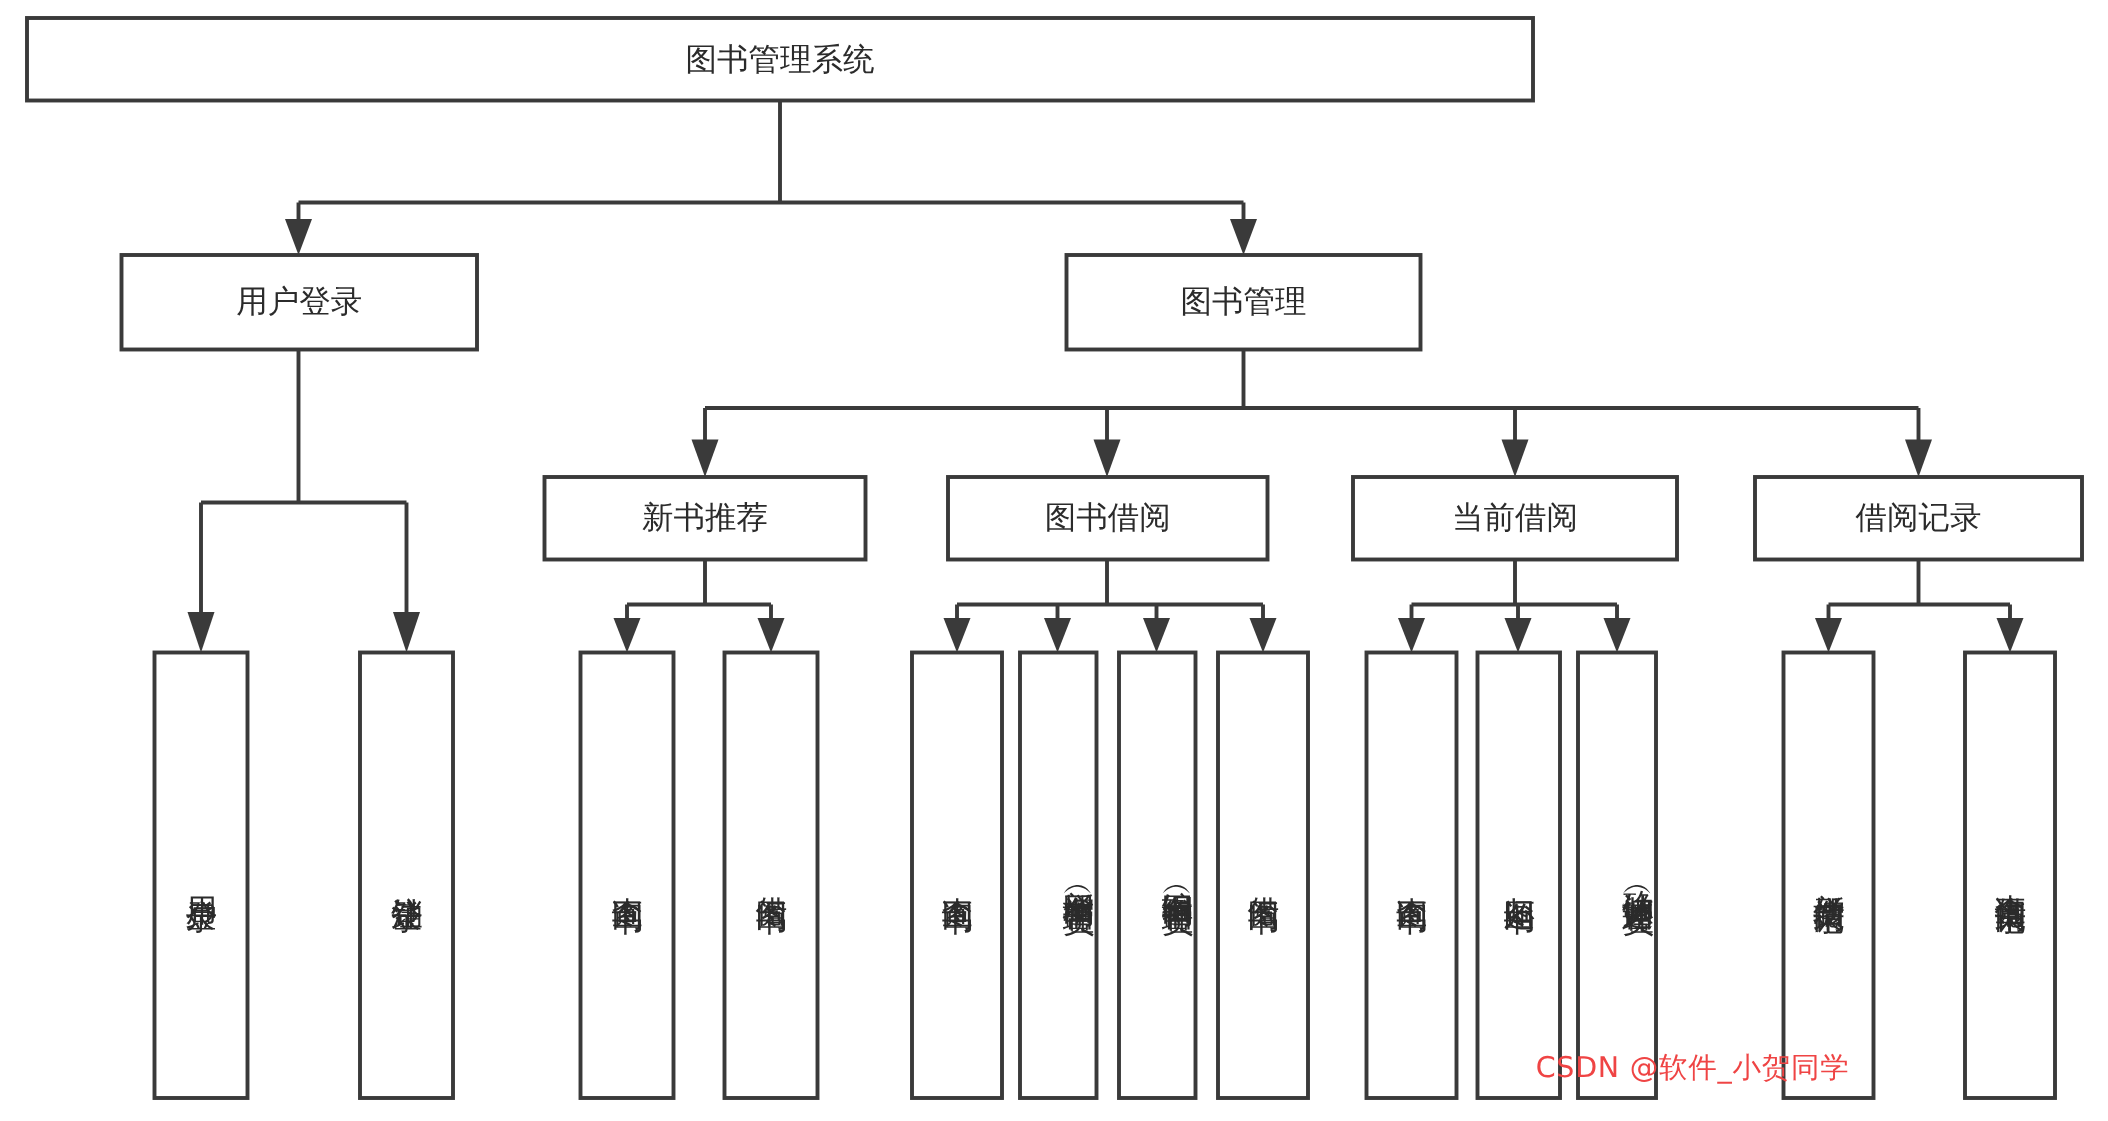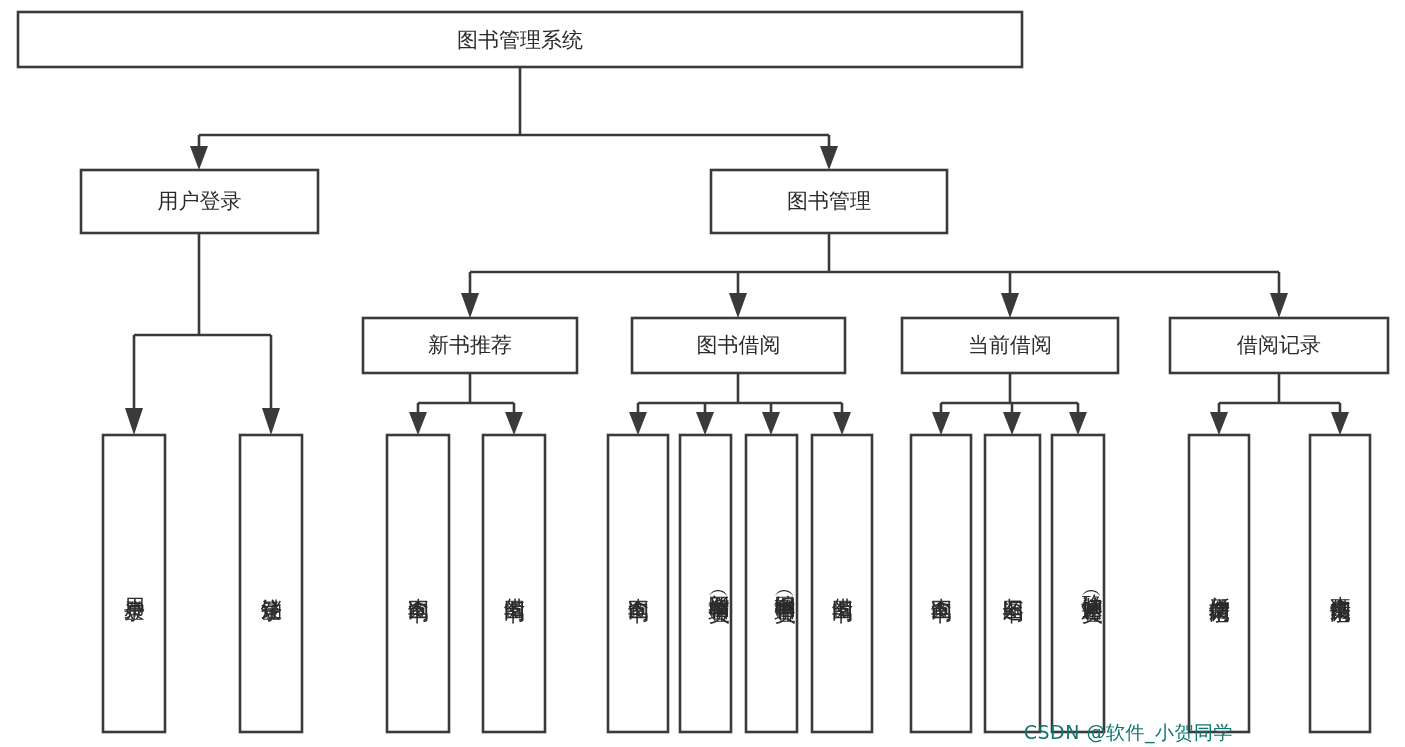--- a/index.html
+++ b/index.html
@@ -61,24 +61,24 @@
     stroke-width: 2.6;
     fill: none;
   }
   .arrow-head {
     fill: #3a3a3a;
     stroke: none;
   }
   #watermark {
     position: absolute;
     right: 8px;
-    bottom: 1px;
+    bottom: 22px;
     font-family: "DejaVu Sans", "Liberation Sans", sans-serif;
     font-size: 19px;
-    color: #0f766e;
+    color: #ef4444;
     letter-spacing: 0.5px;
     white-space: nowrap;
     pointer-events: none;
     text-align: right;
   }
 </style>
 </head>
 <body>
 
 <div id="diagram-root">

